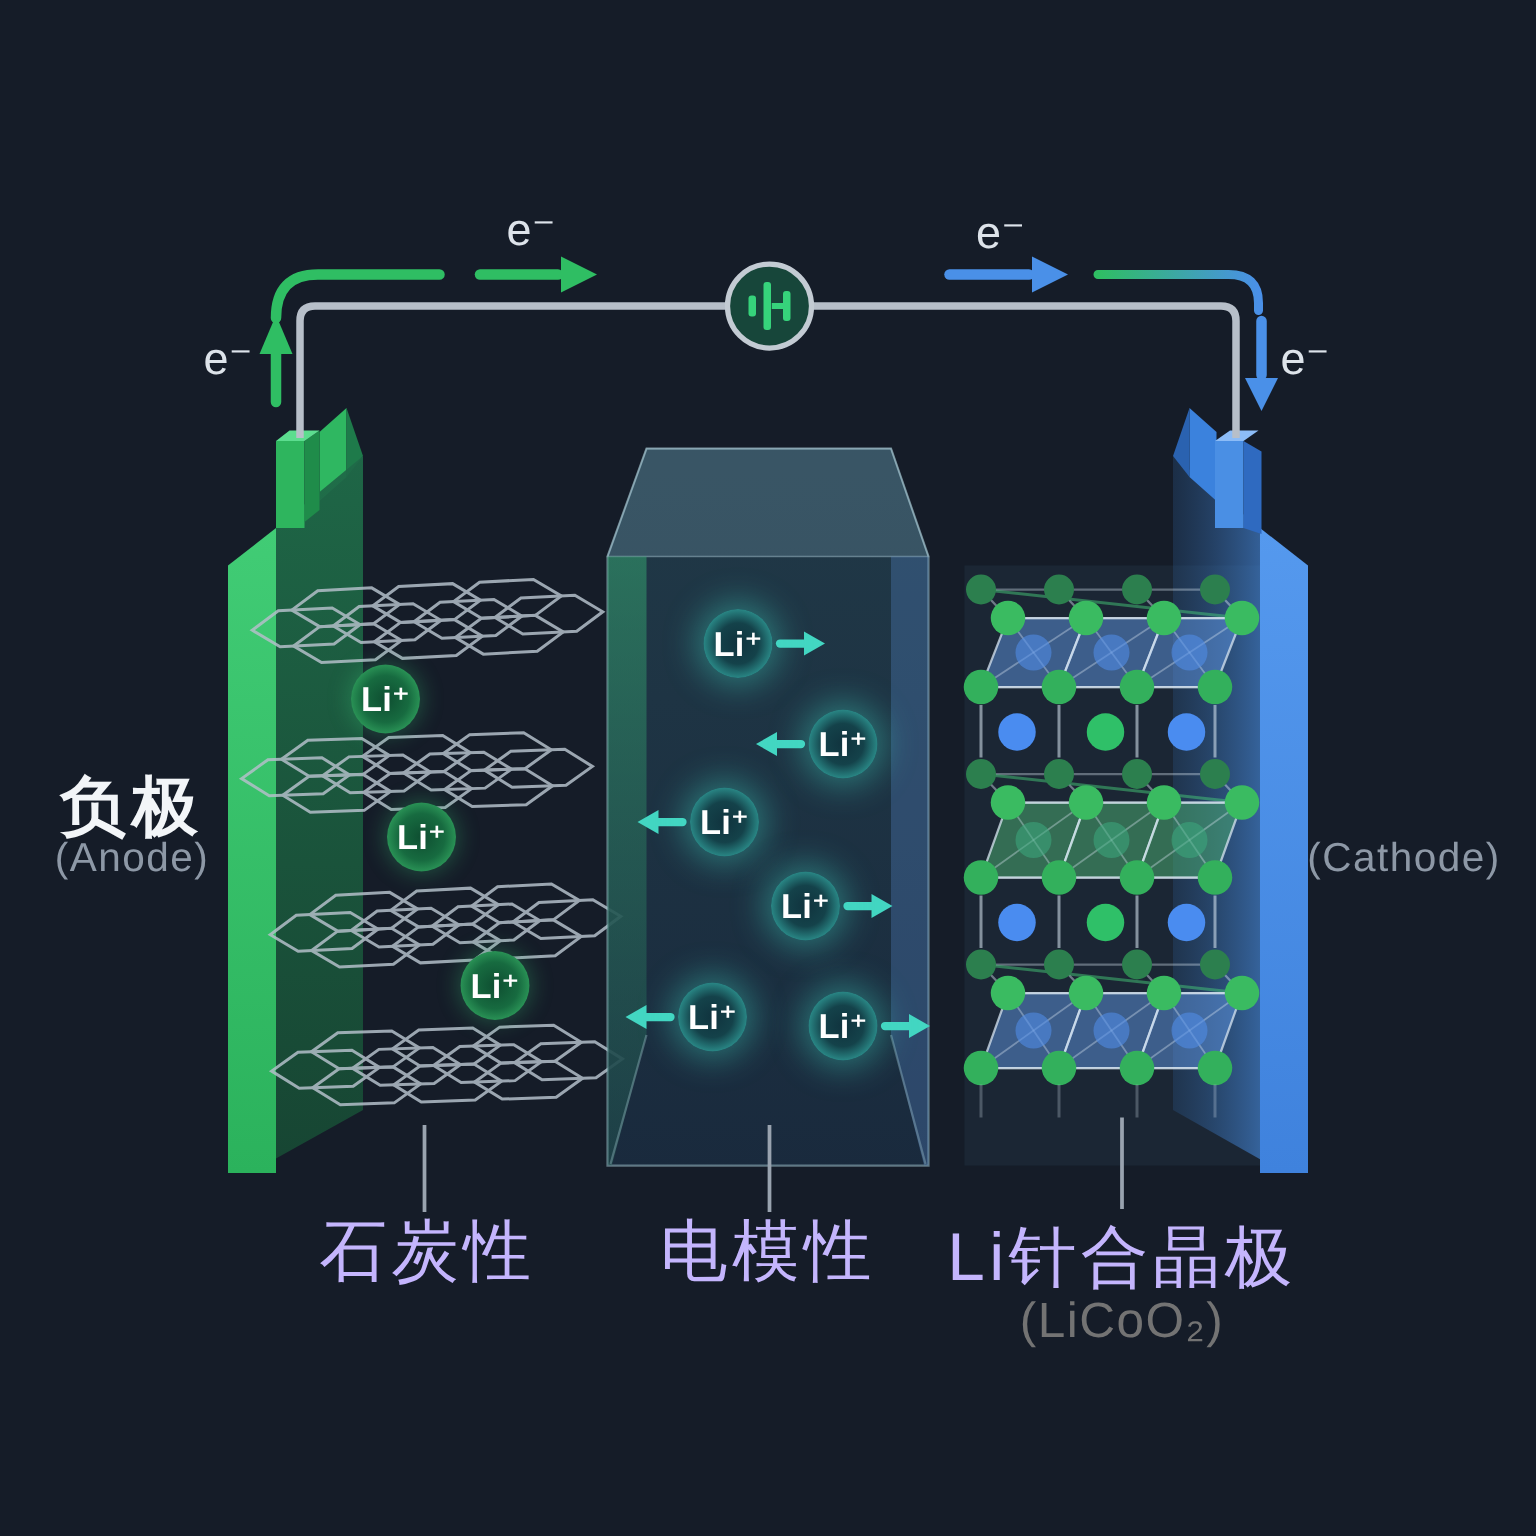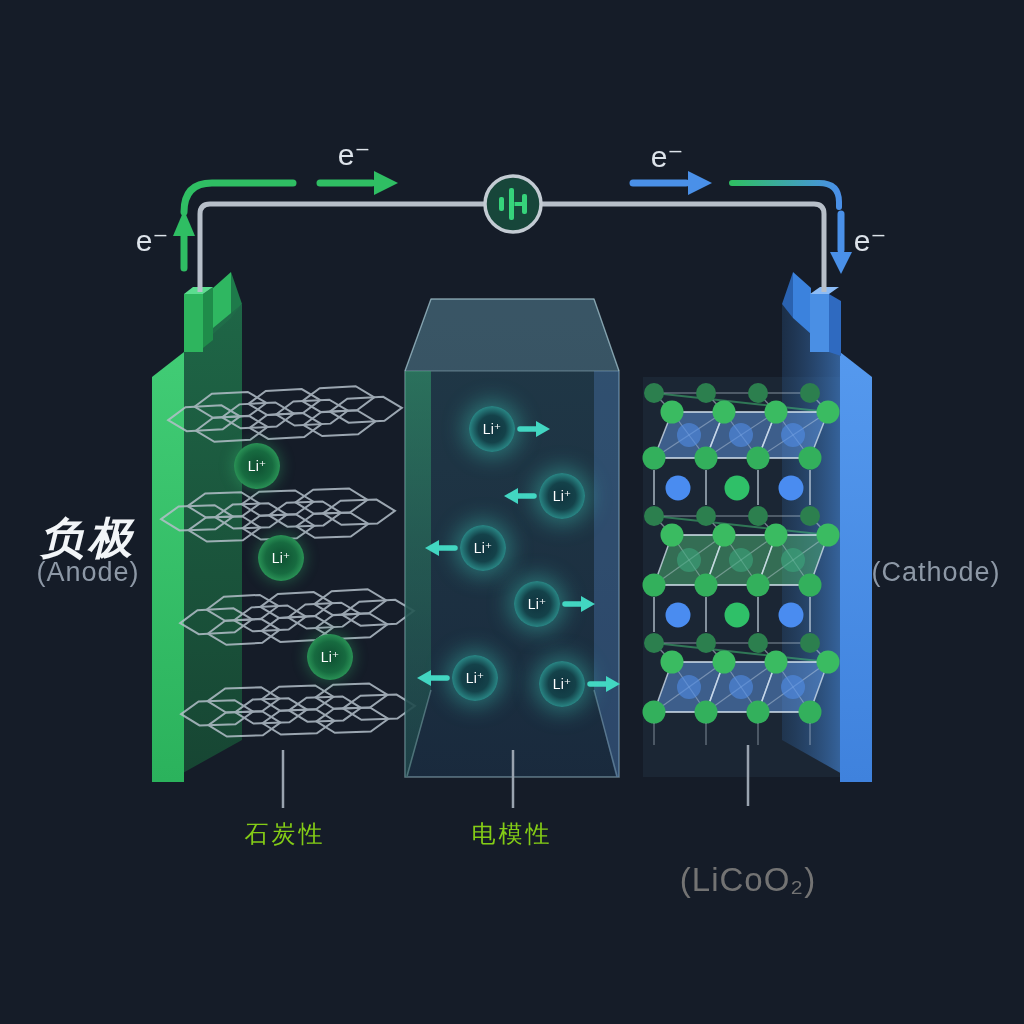--- a/index.html
+++ b/index.html
@@ -5,29 +5,29 @@
   html,body{margin:0;padding:0;background:#0d121b;}
   .stage{
     position:relative;width:1024px;height:1024px;overflow:hidden;
     background:#151c28;
     font-family:"Liberation Sans","DejaVu Sans",sans-serif;
     color:#e9edf2;
   }
   .stage svg{position:absolute;left:0;top:0;}
   .lbl{position:absolute;transform:translate(-50%,-50%);white-space:nowrap;text-align:center;}
   .electron{font-size:30px;color:#dde3ea;}
-  .side-main{font-size:44px;font-weight:700;color:#f2f5f8;letter-spacing:4px;font-style:italic;}
+  .side-main{font-size:44px;font-weight:700;color:#f2f5f8;letter-spacing:4px;}
   .side-sub{font-size:27px;color:#8d98a6;letter-spacing:1px;text-align:right;}
-  .bottom-lbl{font-size:24px;font-weight:500;color:#84cc16;letter-spacing:3px;}
+  .bottom-lbl{font-size:45px;font-weight:500;color:#c4b5fd;letter-spacing:3px;}
   .formula{font-size:33px;font-weight:500;color:#737373;letter-spacing:1px;}
   .ion{
     position:absolute;width:46px;height:46px;border-radius:50%;
     transform:translate(-50%,-50%);
     display:flex;align-items:center;justify-content:center;
-    font-size:14px;font-weight:400;color:#ffffff;
+    font-size:23px;font-weight:700;color:#ffffff;
   }
   .ion.teal{
     background:radial-gradient(circle at 50% 50%, #10333e 0%, #14424a 42%, #2a8a88 72%, #55e2cb 100%);
     box-shadow:0 0 22px 5px rgba(64,220,198,0.40);
   }
   .ion.green{
     background:radial-gradient(circle at 50% 50%, #0e4e31 0%, #176b40 48%, #2f9e5c 78%, #4fd584 100%);
     box-shadow:0 0 14px 2px rgba(60,200,120,0.30);
   }
 </style>
@@ -317,20 +317,21 @@
 <div class="lbl electron" style="left:354px;top:154px;">e⁻</div>
 <div class="lbl electron" style="left:667px;top:156px;">e⁻</div>
 <div class="lbl electron" style="left:870px;top:240px;">e⁻</div>
 
 <div class="lbl side-main" style="left:88px;top:538px;">负极</div>
 <div class="lbl side-sub" style="left:88px;top:572px;">(Anode)</div>
 <div class="lbl side-sub" style="left:936px;top:572px;">(Cathode)</div>
 
 <div class="lbl bottom-lbl" style="left:285px;top:834px;">石炭性</div>
 <div class="lbl bottom-lbl" style="left:512px;top:834px;font-family:Liberation Mono, monospace;">电模性</div>
+<div class="lbl bottom-lbl" style="left:748px;top:838px;">Li针合晶极</div>
 <div class="lbl formula" style="left:748px;top:880px;">(LiCoO₂)</div>
 
 <div class="ion green" style="left:257px;top:466px;">Li⁺</div>
 <div class="ion green" style="left:281px;top:558px;">Li⁺</div>
 <div class="ion green" style="left:330px;top:657px;">Li⁺</div>
 
 <div class="ion teal" style="left:492px;top:429px;">Li⁺</div>
 <div class="ion teal" style="left:562px;top:496px;">Li⁺</div>
 <div class="ion teal" style="left:483px;top:548px;">Li⁺</div>
 <div class="ion teal" style="left:537px;top:604px;">Li⁺</div>

